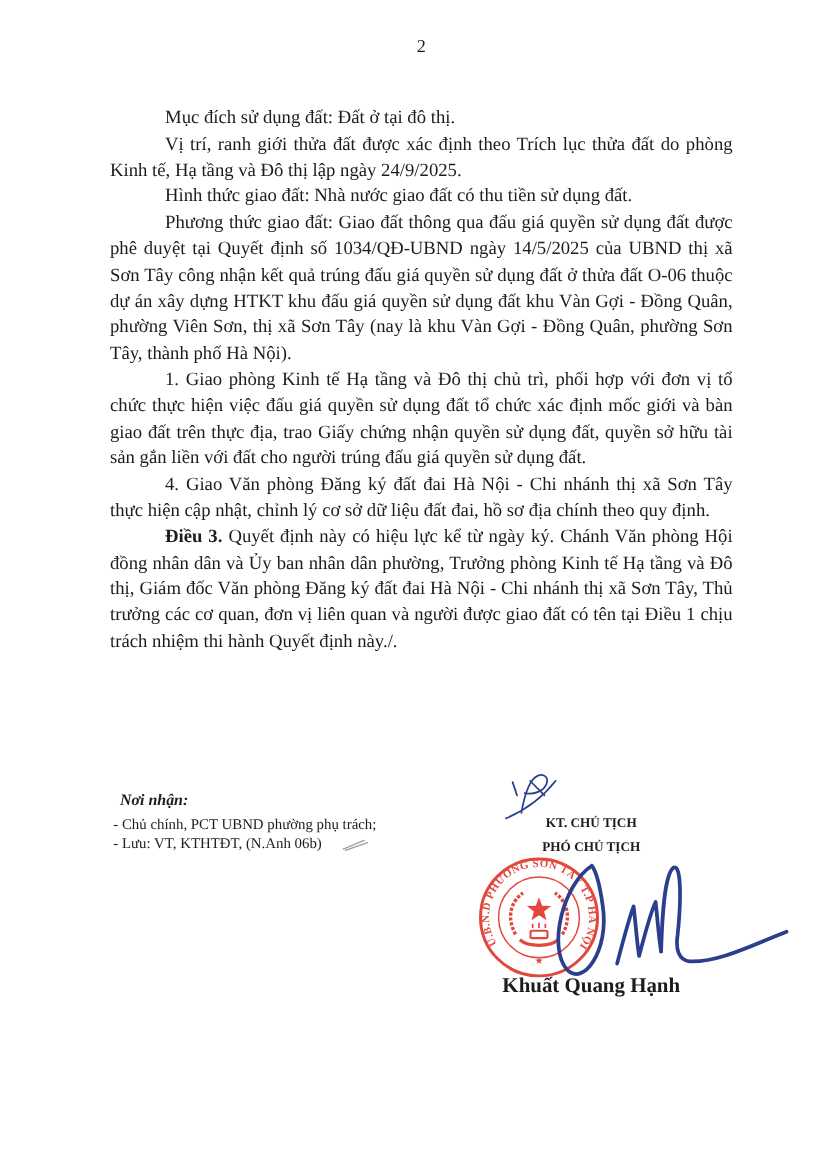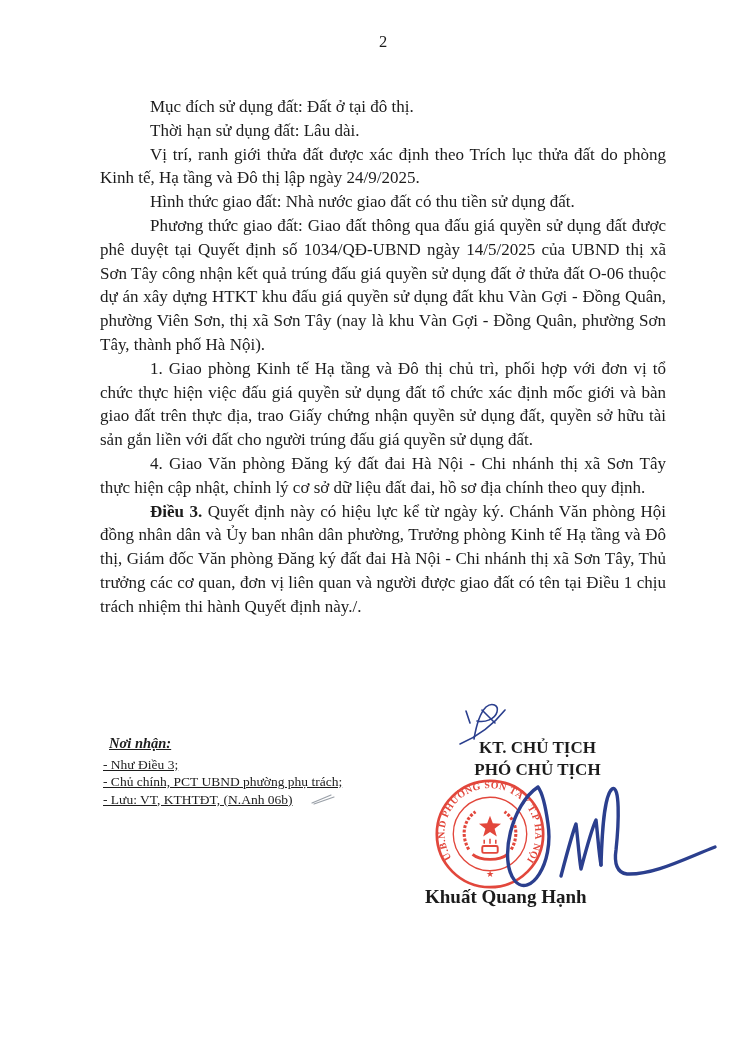--- a/index.html
+++ b/index.html
@@ -23,63 +23,61 @@
   }
   .doc-body{
     position:absolute;top:64px;left:100px;width:566px;
     font-size:17px;line-height:23.8px;
     text-align:justify;
     margin-top:31px;
   }
   .para{margin:0;text-indent:50px;}
   .para .lead{font-weight:bold;}
   .recipients{
-    position:absolute;left:103px;top:735px;width:310px;
-    font-size:13.5px;line-height:17.5px;text-decoration:underline;
+    position:absolute;left:103px;top:720px;width:310px;
+    font-size:13.5px;line-height:17.5px;
   }
   .recipients-title{
     font-weight:bold;font-style:italic;font-size:14.5px;
     margin:0 0 3px 6px;
   }
   .recipient-item{margin:0;}
-  .recipient-row{display:flex;align-items:center;gap:18px;}
+  .recipient-row{display:flex;align-items:flex-end;gap:18px;}
   .sign-block{
     position:absolute;left:415px;top:737px;width:245px;
-    text-align:center;font-weight:bold;font-size:17px;line-height:22px;
+    text-align:center;font-weight:bold;font-size:12px;line-height:22px;
   }
   .paraph{position:absolute;left:452px;top:697px;width:62px;height:52px;}
   .seal{position:absolute;left:432px;top:776px;width:116px;height:116px;opacity:.93;}
   .signature{position:absolute;left:468px;top:762px;width:250px;height:140px;}
   .signer-name{
     position:absolute;left:425px;top:886px;width:225px;
-    font-weight:bold;font-size:19px;
+    text-align:center;font-weight:bold;font-size:19px;
   }
   .pencil-mark{width:26px;height:14px;margin-bottom:2px;}
 </style>
 </head>
 <body>
 
 <div class="page">
 
   <div class="pageno">2</div>
 
   <div class="doc-body">
     <p class="para"><b class="lead"></b><span>Mục đích sử dụng đất: Đất ở tại đô thị.</span></p>
-    <p class="para"><b class="lead"></b><span>Thời hạn sử dụng đất: Lâu dài.</span></p>
     <p class="para"><b class="lead"></b><span>Vị trí, ranh giới thửa đất được xác định theo Trích lục thửa đất do phòng Kinh tế, Hạ tầng và Đô thị lập ngày 24/9/2025.</span></p>
     <p class="para"><b class="lead"></b><span>Hình thức giao đất: Nhà nước giao đất có thu tiền sử dụng đất.</span></p>
     <p class="para"><b class="lead"></b><span>Phương thức giao đất: Giao đất thông qua đấu giá quyền sử dụng đất được phê duyệt tại Quyết định số 1034/QĐ-UBND ngày 14/5/2025 của UBND thị xã Sơn Tây công nhận kết quả trúng đấu giá quyền sử dụng đất ở thửa đất O-06 thuộc dự án xây dựng HTKT khu đấu giá quyền sử dụng đất khu Vàn Gợi - Đồng Quân, phường Viên Sơn, thị xã Sơn Tây (nay là khu Vàn Gợi - Đồng Quân, phường Sơn Tây, thành phố Hà Nội).</span></p>
     <p class="para"><b class="lead"></b><span>1. Giao phòng Kinh tế Hạ tầng và Đô thị chủ trì, phối hợp với đơn vị tổ chức thực hiện việc đấu giá quyền sử dụng đất tổ chức xác định mốc giới và bàn giao đất trên thực địa, trao Giấy chứng nhận quyền sử dụng đất, quyền sở hữu tài sản gắn liền với đất cho người trúng đấu giá quyền sử dụng đất.</span></p>
     <p class="para"><b class="lead"></b><span>4. Giao Văn phòng Đăng ký đất đai Hà Nội - Chi nhánh thị xã Sơn Tây thực hiện cập nhật, chỉnh lý cơ sở dữ liệu đất đai, hồ sơ địa chính theo quy định.</span></p>
     <p class="para"><b class="lead">Điều 3. </b><span>Quyết định này có hiệu lực kể từ ngày ký. Chánh Văn phòng Hội đồng nhân dân và Ủy ban nhân dân phường, Trưởng phòng Kinh tế Hạ tầng và Đô thị, Giám đốc Văn phòng Đăng ký đất đai Hà Nội - Chi nhánh thị xã Sơn Tây, Thủ trưởng các cơ quan, đơn vị liên quan và người được giao đất có tên tại Điều 1 chịu trách nhiệm thi hành Quyết định này./.</span></p>
   </div>
 
   <div class="recipients">
     <div class="recipients-title">Nơi nhận:</div>
-    <div class="recipient-item">- Như Điều 3;</div>
     <div class="recipient-item">- Chủ chính, PCT UBND phường phụ trách;</div>
     <div class="recipient-row">
       <span class="recipient-item">- Lưu: VT, KTHTĐT, (N.Anh 06b)</span>
       <svg class="pencil-mark" viewBox="0 0 26 14">
         <path d="M1,12 L20,4 M3,13 L23,6" stroke="var(--pencil)" stroke-width="1.2" fill="none" stroke-linecap="round"></path>
       </svg>
     </div>
   </div>
 
   <div class="sign-block">

